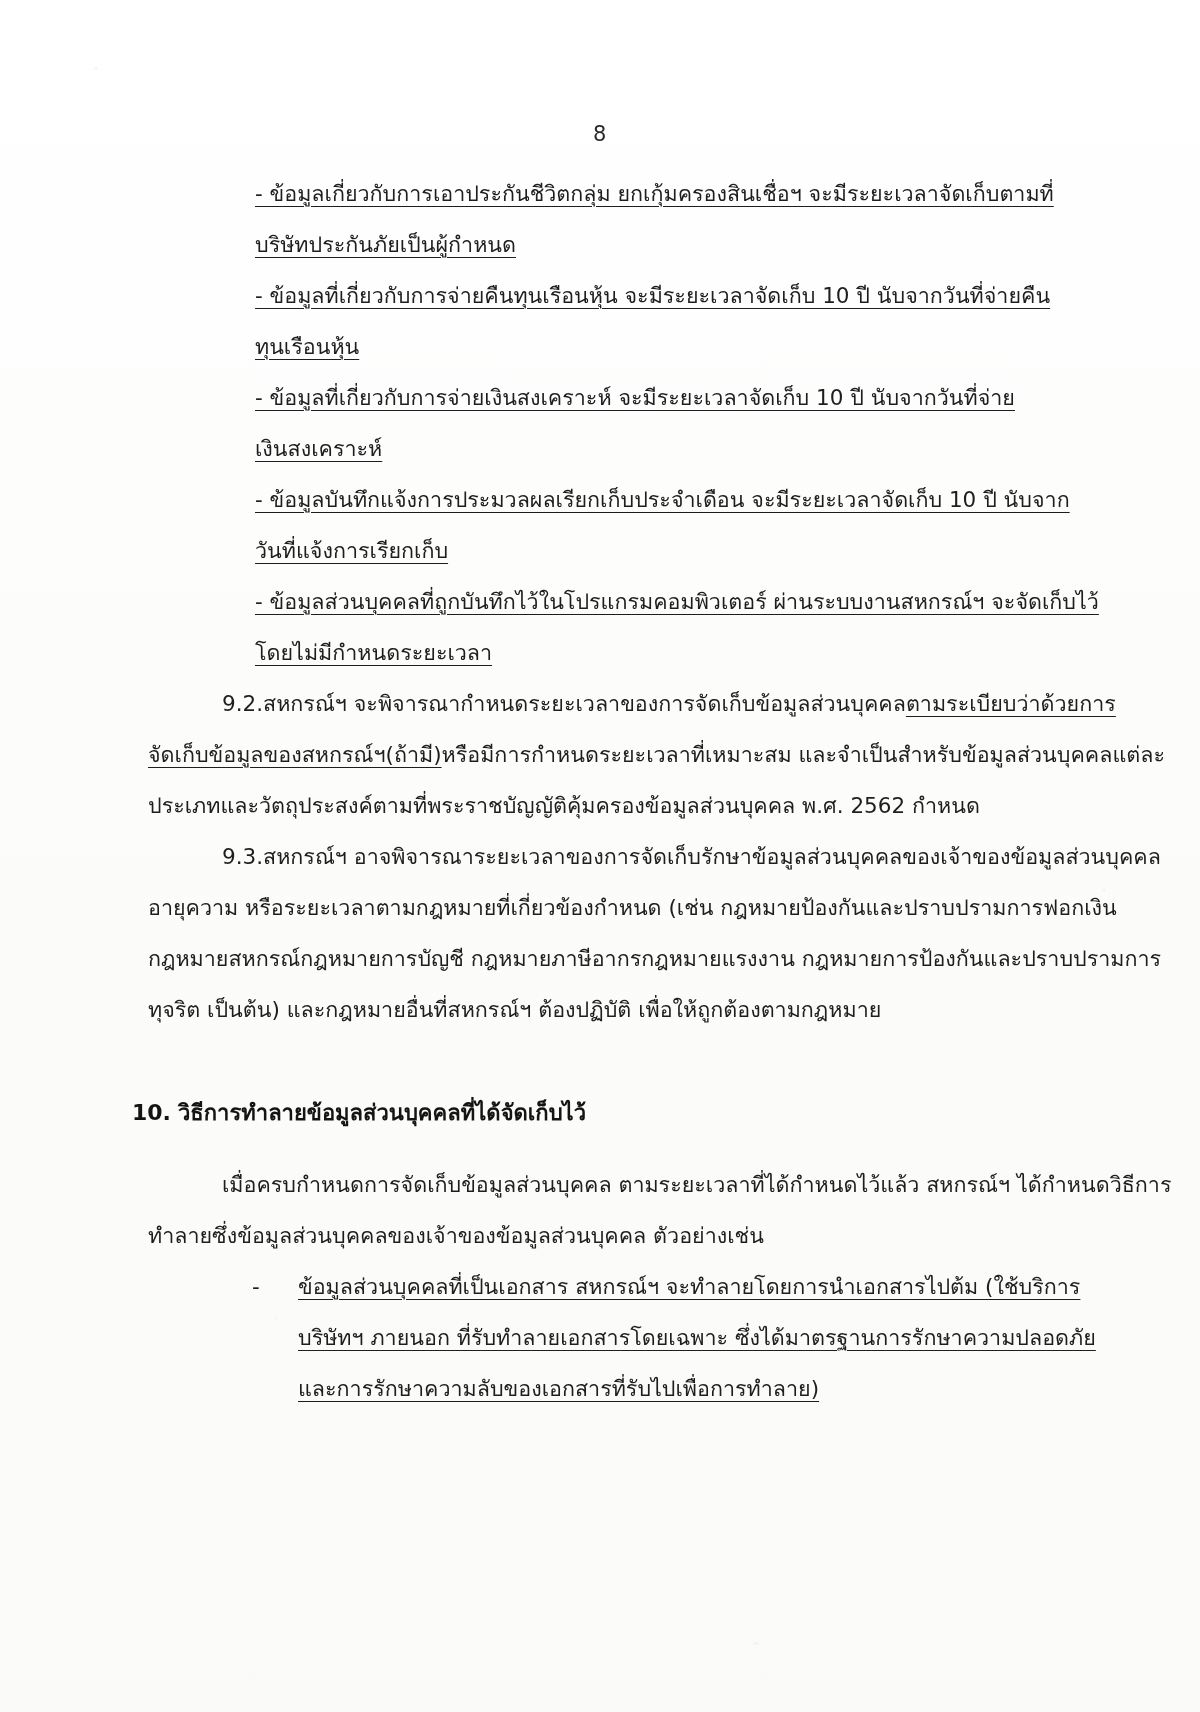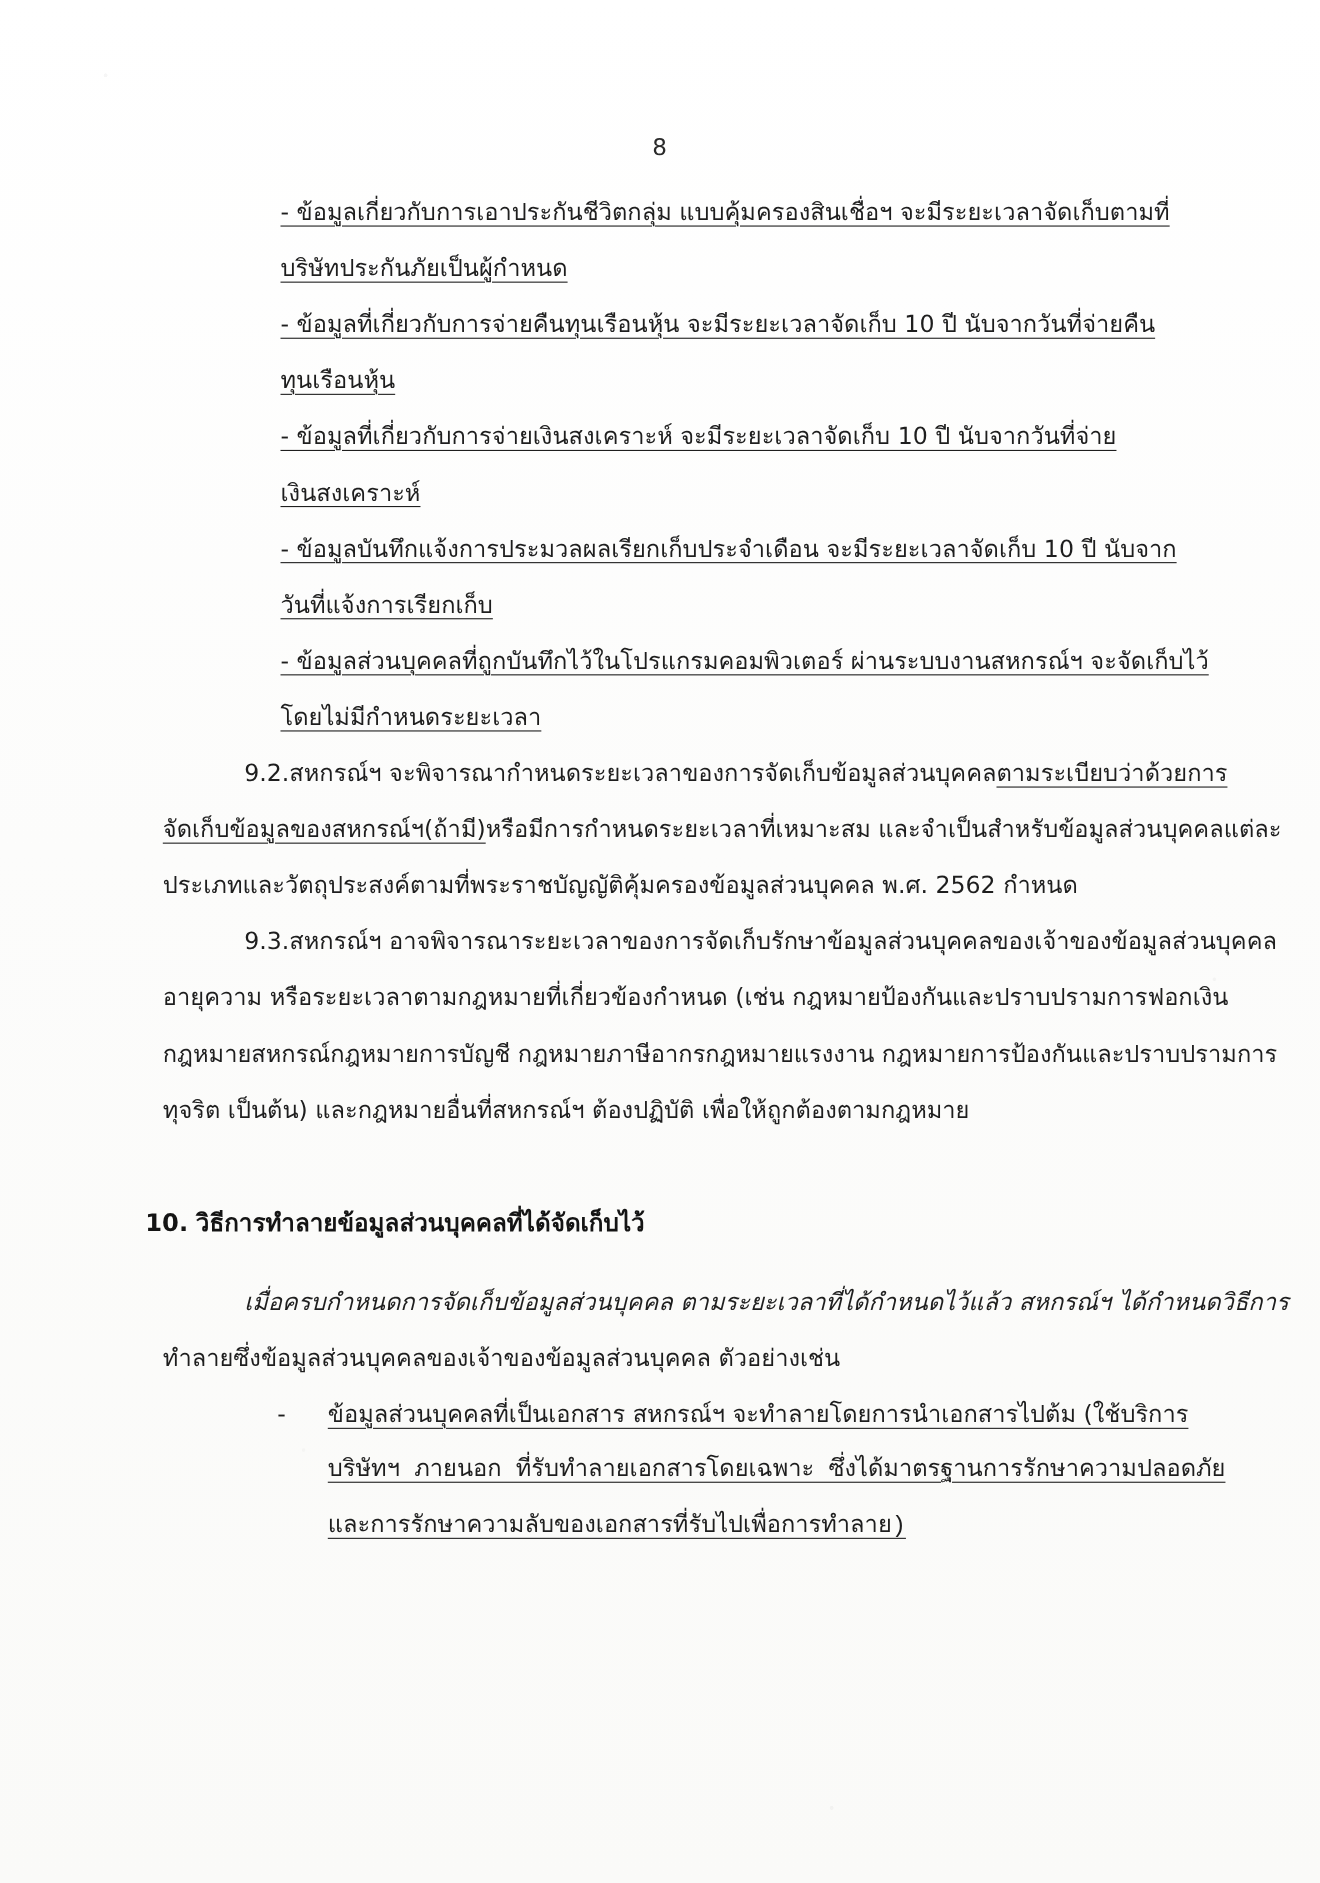--- a/index.html
+++ b/index.html
@@ -92,37 +92,37 @@
 
   .final-bullet {
     padding-left: 150px;
     position: relative;
   }
   .final-bullet .dash-abs {
     position: absolute;
     left: 104px;
     top: 0;
   }
-  .final-cont { padding-left: 150px; font-family: Liberation Mono, monospace; }
+  .final-cont { padding-left: 150px; }
 </style>
 </head>
 <body>
 
 <div class="page">
   <div class="content">
 
     <div class="page-number">8</div>
 
     <div class="body-block">
 
       <div>
 
 
         <div class="bullet-block">
-          <div class="ln u ind-bullet">-    ข้อมูลเกี่ยวกับการเอาประกันชีวิตกลุ่ม แบบคุ้มครองสินเชื่อฯ จะมีระยะเวลาจัดเก็บตามที่</div>
+          <div class="ln u ind-bullet">-    ข้อมูลเกี่ยวกับการเอาประกันชีวิตกลุ่ม ยกเกุ้มครองสินเชื่อฯ จะมีระยะเวลาจัดเก็บตามที่</div>
           <div class="ln u ind-cont">บริษัทประกันภัยเป็นผู้กำหนด</div>
         </div>
 
 
         <div class="bullet-block">
           <div class="ln u ind-bullet">-    ข้อมูลที่เกี่ยวกับการจ่ายคืนทุนเรือนหุ้น จะมีระยะเวลาจัดเก็บ 10    ปี นับจากวันที่จ่ายคืน</div>
           <div class="ln u ind-cont">ทุนเรือนหุ้น</div>
         </div>
 
         <div class="bullet-block">
@@ -155,21 +155,21 @@
         <div class="ln">ทุจริต เป็นต้น) และกฎหมายอื่นที่สหกรณ์ฯ ต้องปฏิบัติ เพื่อให้ถูกต้องตามกฎหมาย</div>
       </div>
 
       <div class="gap-lg"></div>
 
       <div>
         <div class="section-head" style="margin-left:-16px;"><span class="num">10.</span><span>วิธีการทำลายข้อมูลส่วนบุคคลที่ได้จัดเก็บไว้</span></div>
 
         <div class="gap-sm"></div>
 
-        <div class="ln" style="padding-left:74px;font-style:italic;">เมื่อครบกำหนดการจัดเก็บข้อมูลส่วนบุคคล ตามระยะเวลาที่ได้กำหนดไว้แล้ว สหกรณ์ฯ ได้กำหนดวิธีการ</div>
+        <div class="ln" style="padding-left:74px;">เมื่อครบกำหนดการจัดเก็บข้อมูลส่วนบุคคล ตามระยะเวลาที่ได้กำหนดไว้แล้ว สหกรณ์ฯ ได้กำหนดวิธีการ</div>
         <div class="ln">ทำลายซึ่งข้อมูลส่วนบุคคลของเจ้าของข้อมูลส่วนบุคคล ตัวอย่างเช่น</div>
 
         <div class="bullet-block">
           <div class="ln final-bullet"><span class="dash-abs">-</span><span class="partial-u">ข้อมูลส่วนบุคคลที่เป็นเอกสาร สหกรณ์ฯ จะทำลายโดยการนำเอกสารไปต้ม (ใช้บริการ</span></div>
           <div class="ln final-cont"><span class="partial-u">บริษัทฯ ภายนอก ที่รับทำลายเอกสารโดยเฉพาะ ซึ่งได้มาตรฐานการรักษาความปลอดภัย</span></div>
           <div class="ln final-cont"><span class="partial-u">และการรักษาความลับของเอกสารที่รับไปเพื่อการทำลาย)</span></div>
         </div>
       </div>
 
     </div>

